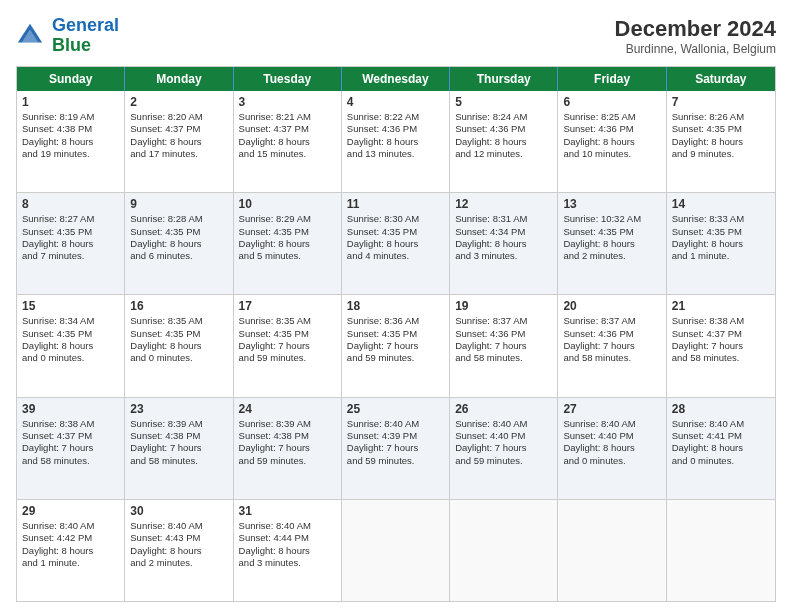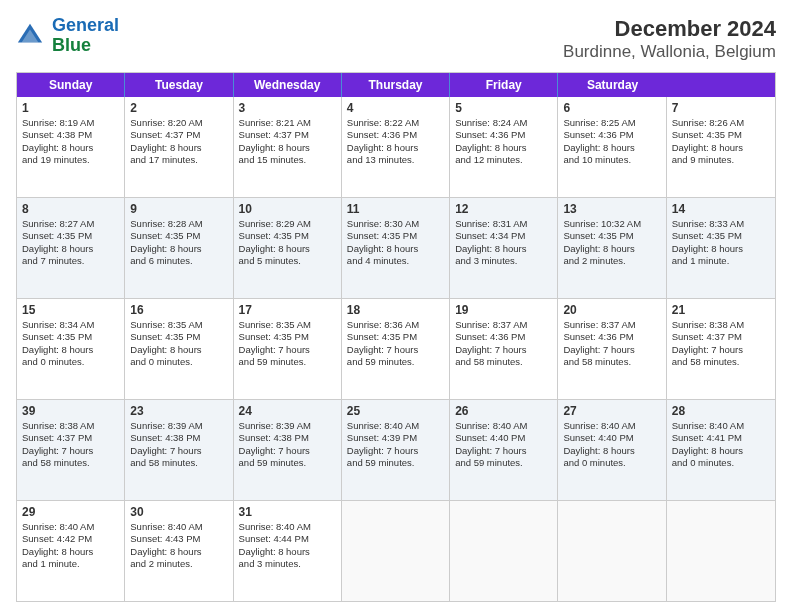--- a/index.html
+++ b/index.html
@@ -43,33 +43,33 @@
     }
     .title-block {
       text-align: right;
     }
     .main-title {
       font-size: 22px;
       font-weight: bold;
       color: #333;
     }
     .subtitle {
-      font-size: 17px;
+      font-size: 12px;
       color: #555;
     }
     .calendar {
       flex: 1;
       display: flex;
       flex-direction: column;
       border: 1px solid #ccc;
     }
     .cal-header {
       display: grid;
       grid-template-columns: repeat(7, 1fr);
-      background: #6d28d9;
+      background: #15803d;
     }
     .cal-header-cell {
       color: #fff;
       font-size: 12px;
       font-weight: bold;
       text-align: center;
       padding: 5px 2px;
       border-right: 1px solid #4a8dd5;
     }
     .cal-header-cell:last-child { border-right: none; }
@@ -125,20 +125,21 @@
     </div>
     <div class="title-block">
       <div class="main-title">December 2024</div>
       <div class="subtitle">Burdinne, Wallonia, Belgium</div>
     </div>
   </div>
 
   <div class="calendar">
     <div class="cal-header" id="cal-header">
         <div class="cal-header-cell">Sunday</div>
+        <div class="cal-header-cell">Monday</div>
         <div class="cal-header-cell">Tuesday</div>
         <div class="cal-header-cell">Wednesday</div>
         <div class="cal-header-cell">Thursday</div>
         <div class="cal-header-cell">Friday</div>
         <div class="cal-header-cell">Saturday</div>
       </div>
     <div class="cal-body" id="cal-body">
         <div class="cal-row">
           <div class="cal-cell">
             <span class="day-num">1</span>

